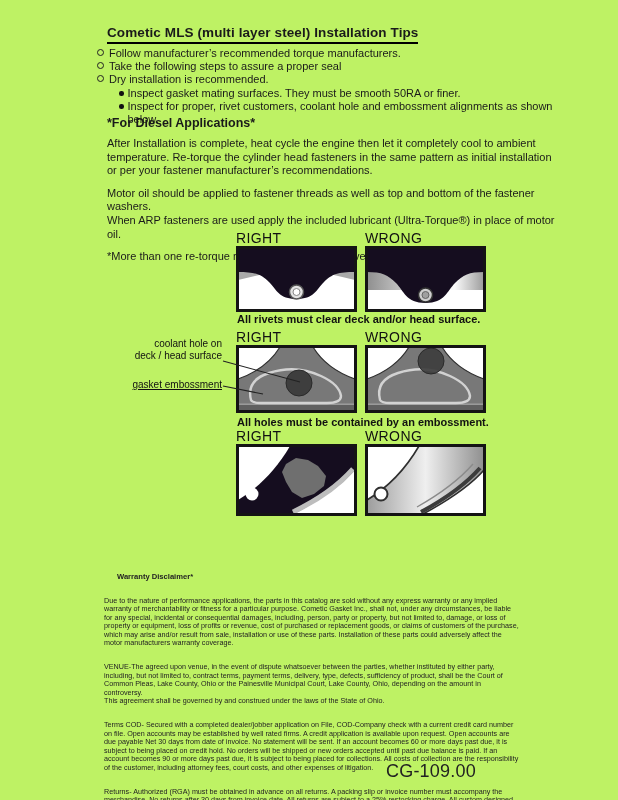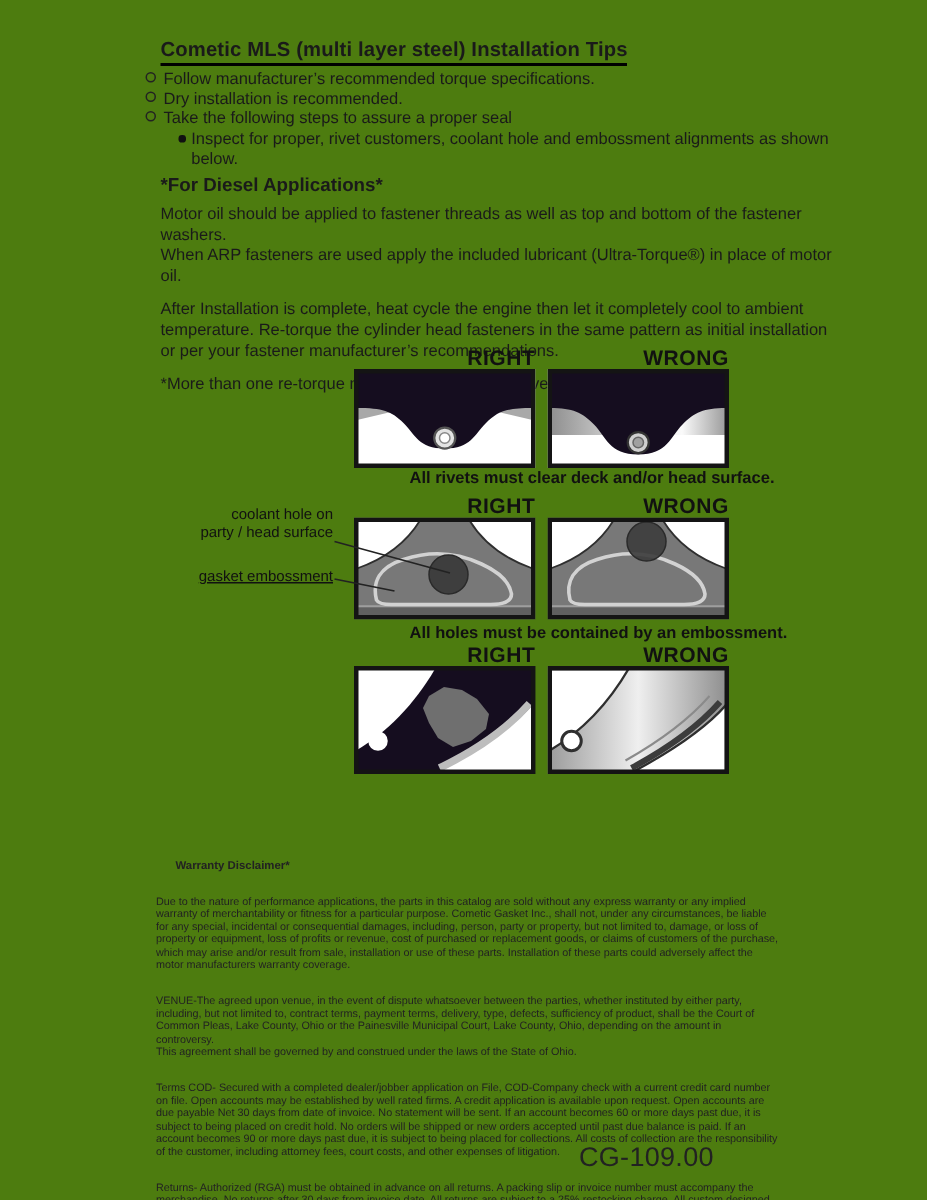--- a/index.html
+++ b/index.html
@@ -1,39 +1,39 @@
 <!DOCTYPE html>
 <html><head>
 <meta charset="utf-8">
 <style>
   html,body{margin:0;padding:0;background:#ffffff;}
   .page{
-    position:relative;width:618px;height:800px;background:#4d7c0f;overflow:hidden;
+    position:relative;width:618px;height:800px;background:#bef264;overflow:hidden;
     font-family:"Liberation Sans", sans-serif;color:#1a1a1a;
   }
   .preline{white-space:pre-line;}
   
   .title{position:absolute;left:107px;top:25px;font-size:13.5px;font-weight:700;
     border-bottom:2px solid #000;padding-bottom:2px;letter-spacing:.1px;}
   
   .bullets{position:absolute;left:97px;top:47px;width:460px;font-size:11px;line-height:13.2px;}
   .b-row{display:flex;align-items:baseline;}
   .b-mark{width:5px;height:5px;border:1.1px solid #222;border-radius:50%;display:inline-block;
     margin-right:5px;position:relative;top:-1px;flex:0 0 auto;}
   .sb-row{display:flex;align-items:baseline;margin-left:22px;}
   .sb-mark{width:4.5px;height:4.5px;background:#111;border-radius:50%;display:inline-block;
     margin-right:4px;position:relative;top:-1px;flex:0 0 auto;}
   
   .diesel{position:absolute;left:107px;top:116px;width:460px;}
   .diesel h2{font-size:12.5px;font-weight:700;margin:0 0 7px 0;}
   .diesel p{font-size:11px;line-height:13.6px;margin:0 0 9px 0;}
   
-  .dg-label{position:absolute;width:121px;text-align:right;font-size:14px;font-weight:700;
+  .dg-label{position:absolute;width:121px;text-align:left;font-size:14px;font-weight:400;
     letter-spacing:.4px;color:#111;}
-  .dg-caption{position:absolute;left:237px;font-size:11px;font-weight:600;color:#111;line-height:12.5px;margin-left:36px;}
+  .dg-caption{position:absolute;left:237px;font-size:11px;font-weight:600;color:#111;line-height:12.5px;}
   .panel{position:absolute;width:121px;}
   .panel svg{display:block;}
   
   .ann{position:absolute;left:104px;width:118px;text-align:right;font-size:10px;line-height:11.5px;color:#111;}
   .leader-overlay{position:absolute;left:0;top:0;pointer-events:none;}
   
   .legal{position:absolute;left:104px;top:572px;width:416px;color:#222;}
   .legal h3{font-size:7.6px;font-weight:700;margin:0 0 8px 13px;}
   .legal p{font-size:7.2px;line-height:8.4px;margin:16px 0 8px 0;}
   
@@ -42,43 +42,47 @@
 </head>
 <body>
 
 <div class="page">
 
   <div class="title">Cometic MLS (multi layer steel) Installation Tips</div>
 
   <div class="bullets">
     <div class="b-row">
       <span class="b-mark"></span>
-      <span>Follow manufacturer’s recommended torque specifications.</span>
+      <span>Follow manufacturer’s recommended torque manufacturers.</span>
+    </div>
+    <div class="b-row">
+      <span class="b-mark"></span>
+      <span>Take the following steps to assure a proper seal</span>
     </div>
     <div class="b-row">
       <span class="b-mark"></span>
       <span>Dry installation is recommended.</span>
     </div>
-    <div class="b-row">
-      <span class="b-mark"></span>
-      <span>Take the following steps to assure a proper seal</span>
+    <div class="sb-row">
+      <span class="sb-mark"></span>
+      <span>Inspect gasket mating surfaces.  They must be smooth 50RA or finer.</span>
     </div>
     <div class="sb-row">
       <span class="sb-mark"></span>
       <span>Inspect for proper, rivet customers, coolant hole and embossment alignments as shown below.</span>
     </div>
   </div>
 
   <div class="diesel">
     <h2>*For Diesel Applications*</h2>
-    <p class="preline">Motor oil should be applied to fastener threads as well as top and bottom of the fastener washers.
-When ARP fasteners are used apply the included lubricant (Ultra-Torque®) in place of motor oil.</p>
     <p class="preline">After Installation is complete, heat cycle the engine then let it completely cool to ambient
 temperature. Re-torque the cylinder head fasteners in the same pattern as initial installation
 or per your fastener manufacturer’s recommendations.</p>
+    <p class="preline">Motor oil should be applied to fastener threads as well as top and bottom of the fastener washers.
+When ARP fasteners are used apply the included lubricant (Ultra-Torque®) in place of motor oil.</p>
     <p>*More than one re-torque may be required to achieve proper fastener stretch*</p>
   </div>
 
   <div class="dg-label" style="left:236px;top:230px;">RIGHT</div>
   <div class="dg-label" style="left:365px;top:230px;">WRONG</div>
 
   <div class="panel" style="left:236px;top:246px;">
     <svg width="121" height="66" viewBox="0 0 121 66">
       <rect x="0" y="0" width="121" height="66" fill="#ffffff"></rect>
       <polygon points="2,26 36,26 2,34" fill="#a9a9a9"></polygon>
@@ -108,21 +112,21 @@
       <rect x="1.5" y="1.5" width="118" height="63" fill="none" stroke="#141414" stroke-width="3"></rect>
     </svg>
   </div>
 
   <div class="dg-caption" style="top:313px;">All rivets must clear deck and/or head surface.</div>
 
   <div class="dg-label" style="left:236px;top:329px;">RIGHT</div>
   <div class="dg-label" style="left:365px;top:329px;">WRONG</div>
 
   <div class="ann preline" style="top:338px;">coolant hole on
-party / head surface</div>
+deck / head surface</div>
   <div class="ann" style="top:379px;text-decoration:underline;">gasket embossment</div>
 
   <div class="panel" style="left:236px;top:345px;">
     <svg width="121" height="68" viewBox="0 0 121 68">
       <rect x="0" y="0" width="121" height="68" fill="#787878"></rect>
       <rect x="2" y="58.5" width="117" height="1.4" fill="#9e9e9e"></rect>
       <rect x="2" y="60" width="117" height="6" fill="#606060"></rect>
       <path d="M2,2 H44 C36,15 22,27 2,34 Z" fill="#ffffff" stroke="#2f2f2f" stroke-width="1.2"></path>
       <path d="M119,2 H77 C85,15 99,27 119,34 Z" fill="#ffffff" stroke="#2f2f2f" stroke-width="1.2"></path>
       <path d="M15,55 C12,43 17,33 33,28 C51,22 68,23 85,31 C98,37 104,44 105,51 C105,56 100,58 91,58 L25,58 C19,58 16,57 15,55 Z" fill="none" stroke="#d2d2d2" stroke-width="2.4"></path>

